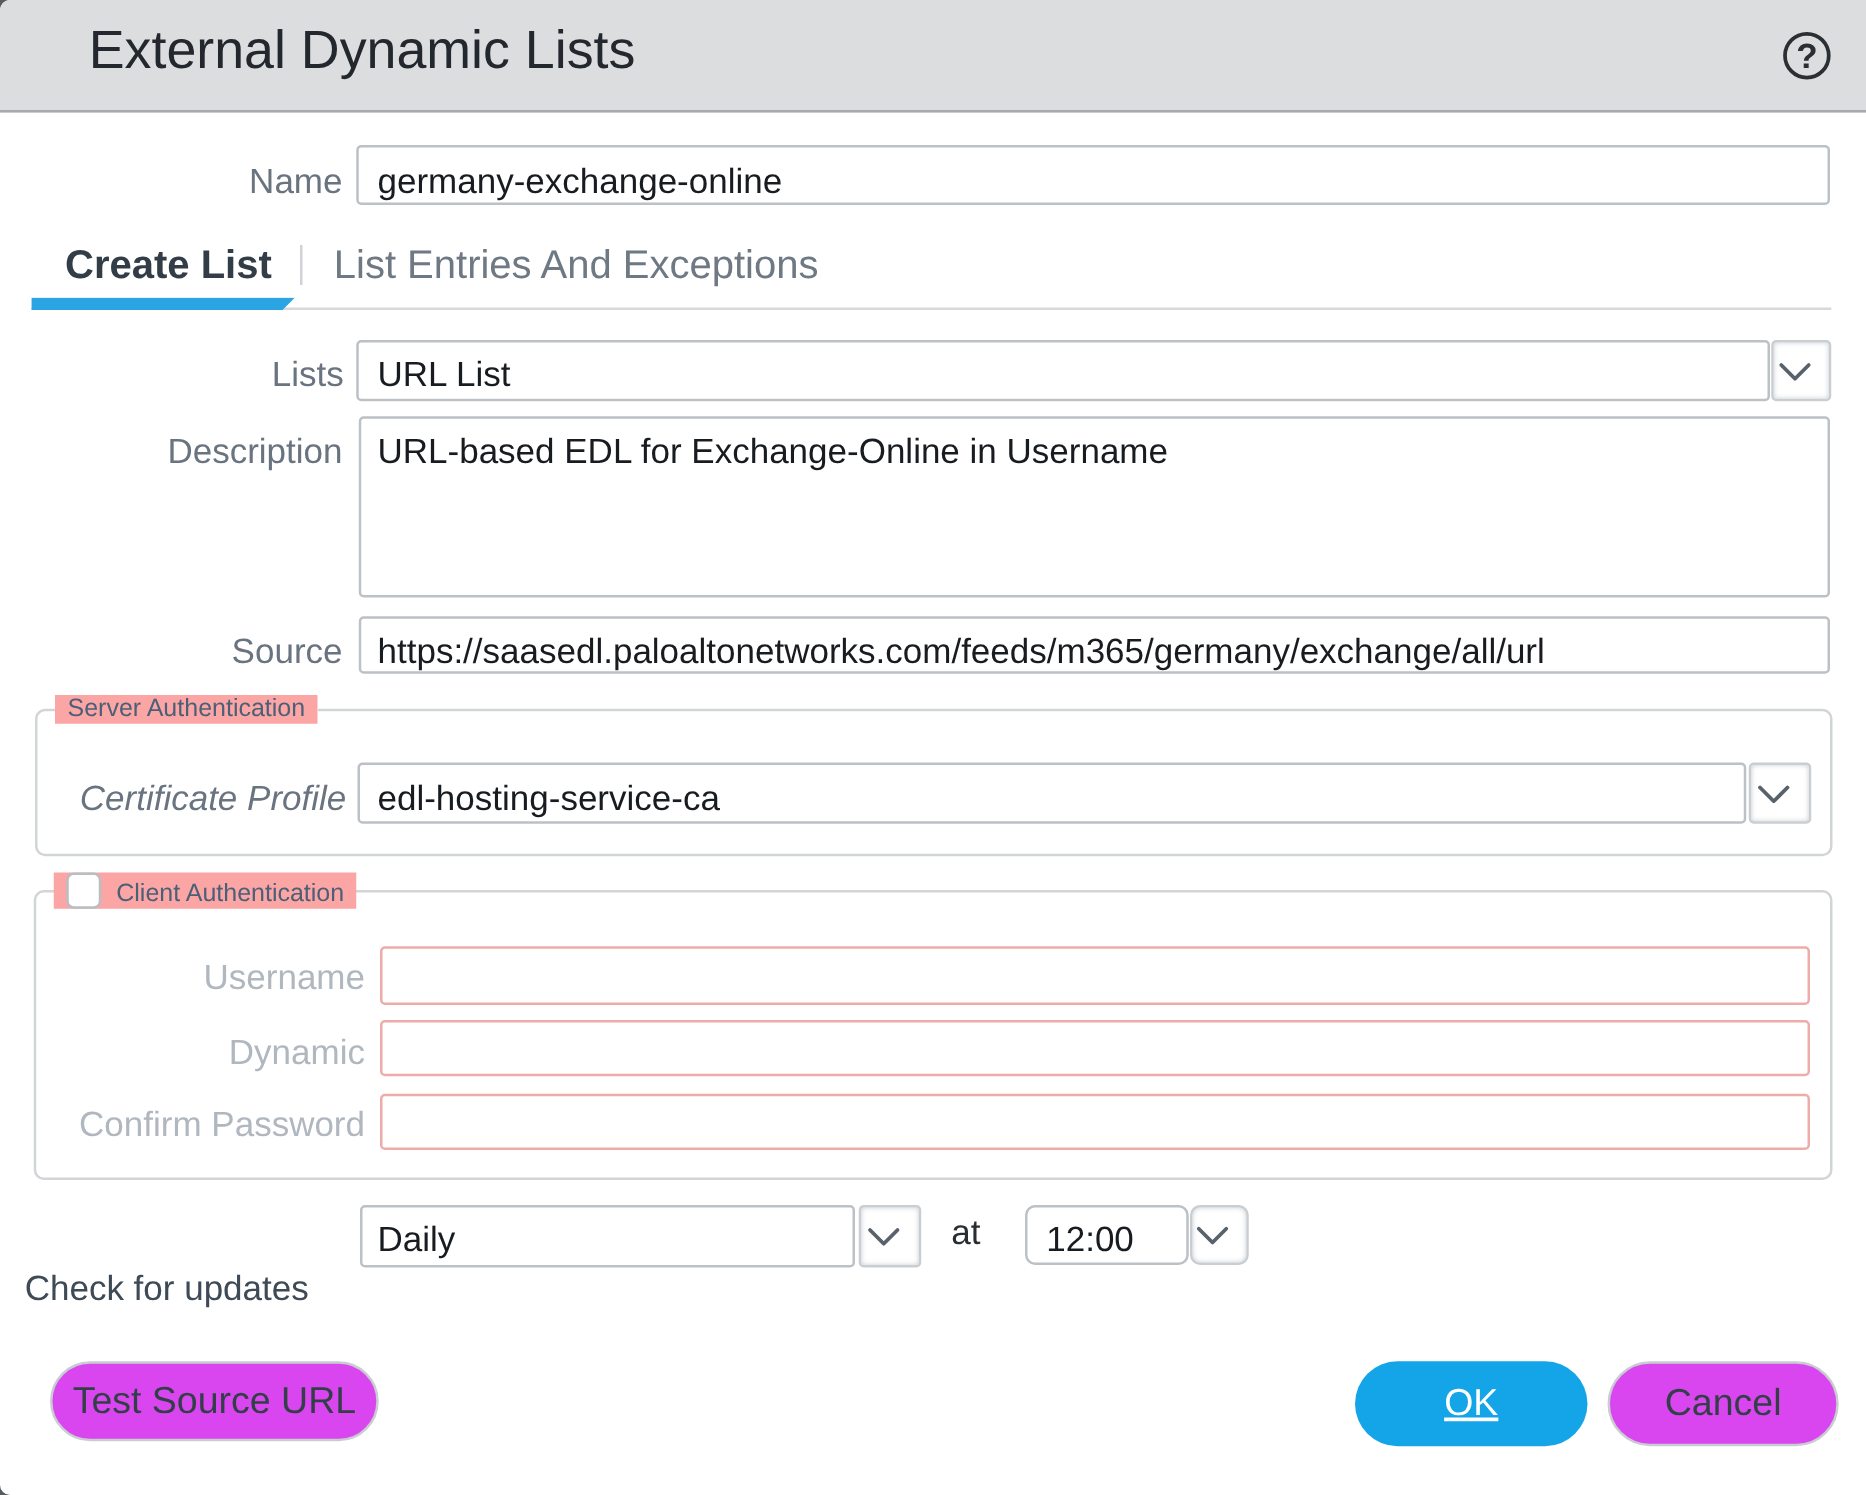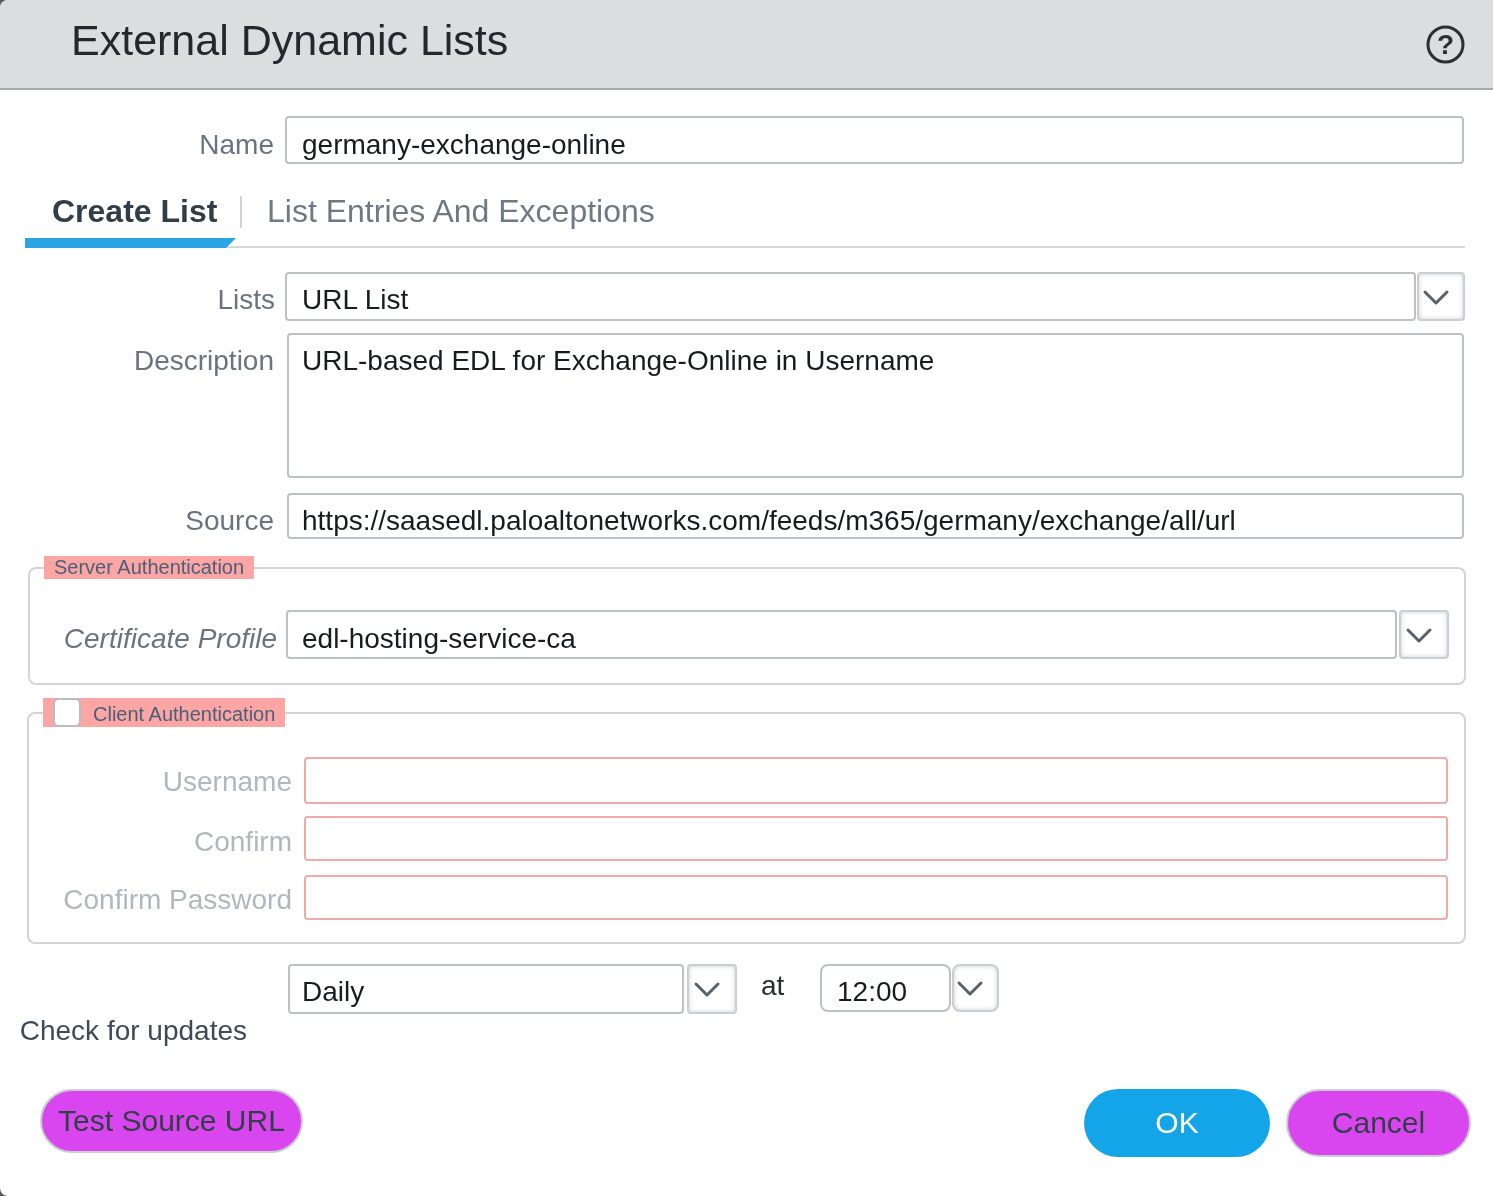--- a/index.html
+++ b/index.html
@@ -66,21 +66,21 @@
         <polyline points="3,4 14,15 25,4" fill="none" stroke="#57626c" stroke-width="3" stroke-linecap="round" stroke-linejoin="round"></polyline>
       </svg>
     </div>
 
   <fieldset style="left:27px; top:698px; width:1439px; height:246px;">
     <legend class="legend" style="margin-left:14px;"><span id="cb"></span>Client Authentication</legend>
   </fieldset>
 
   <div class="abs lbl dis" style="right:1201px; top:766px; color:#b0b7bf;">Username</div>
   <div class="abs pinp" style="left:304px; top:757px; width:1144px; height:47px;"></div>
-  <div class="abs lbl dis" style="right:1201px; top:826px; color:#b0b7bf;">Confirm</div>
+  <div class="abs lbl dis" style="right:1201px; top:826px; color:#b0b7bf;">Dynamic</div>
   <div class="abs pinp" style="left:304px; top:816px; width:1144px; height:45px;"></div>
   <div class="abs lbl dis" style="right:1201px; top:884px; color:#b0b7bf;">Confirm Password</div>
   <div class="abs pinp" style="left:304px; top:875px; width:1144px; height:45px;"></div>
 
   <div class="abs lbl" style="right:1246px; top:976px; color:#3e4a55;margin-top:39px;">Check for updates</div>
   <div class="abs inp" style="left:288px; top:964px; width:396px; height:50px;"></div>
   <div class="abs itext" style="left:302px; top:976px;">Daily</div>
   <div class="abs chevbox" style="left:687px; top:964px; width:50px; height:50px;">
       <svg width="28" height="20" viewBox="0 0 28 20">
         <polyline points="3,4 14,15 25,4" fill="none" stroke="#57626c" stroke-width="3" stroke-linecap="round" stroke-linejoin="round"></polyline>
@@ -96,14 +96,14 @@
     </div>
 
   <div class="abs btn" style="left:40px; top:1089px; width:263px; height:64px;">Test Source URL</div>
   <div class="abs btnblue" style="left:1084px; top:1089px; width:186px; height:68px;">OK</div>
   <div class="abs btn" style="left:1286px; top:1089px; width:185px; height:68px;">Cancel</div>
 </div>
 <style>
 .pinp { background:#fff; border:2px solid #eeaca8; border-radius:4px; }
 #cb { display:inline-block; width:28px; height:29px; border:2px solid #b9bec3; border-radius:6px; background:#fff; vertical-align:-6px; margin-right:12px; }
 .btn { border:2px solid #c9cdd1; border-radius:34px; background:#d946ef; color:#333f48; font-size:30px; display:flex; align-items:center; justify-content:center; }
-.btnblue { background:#14a5e8; border-radius:34px; color:#fff; font-size:30px; display:flex; align-items:center; justify-content:center; }
+.btnblue { background:#14a5e8; border-radius:34px; color:#fff; font-size:30px; display:flex; align-items:center; justify-content:center;text-decoration:underline; }
 </style>
 
 </body></html>

